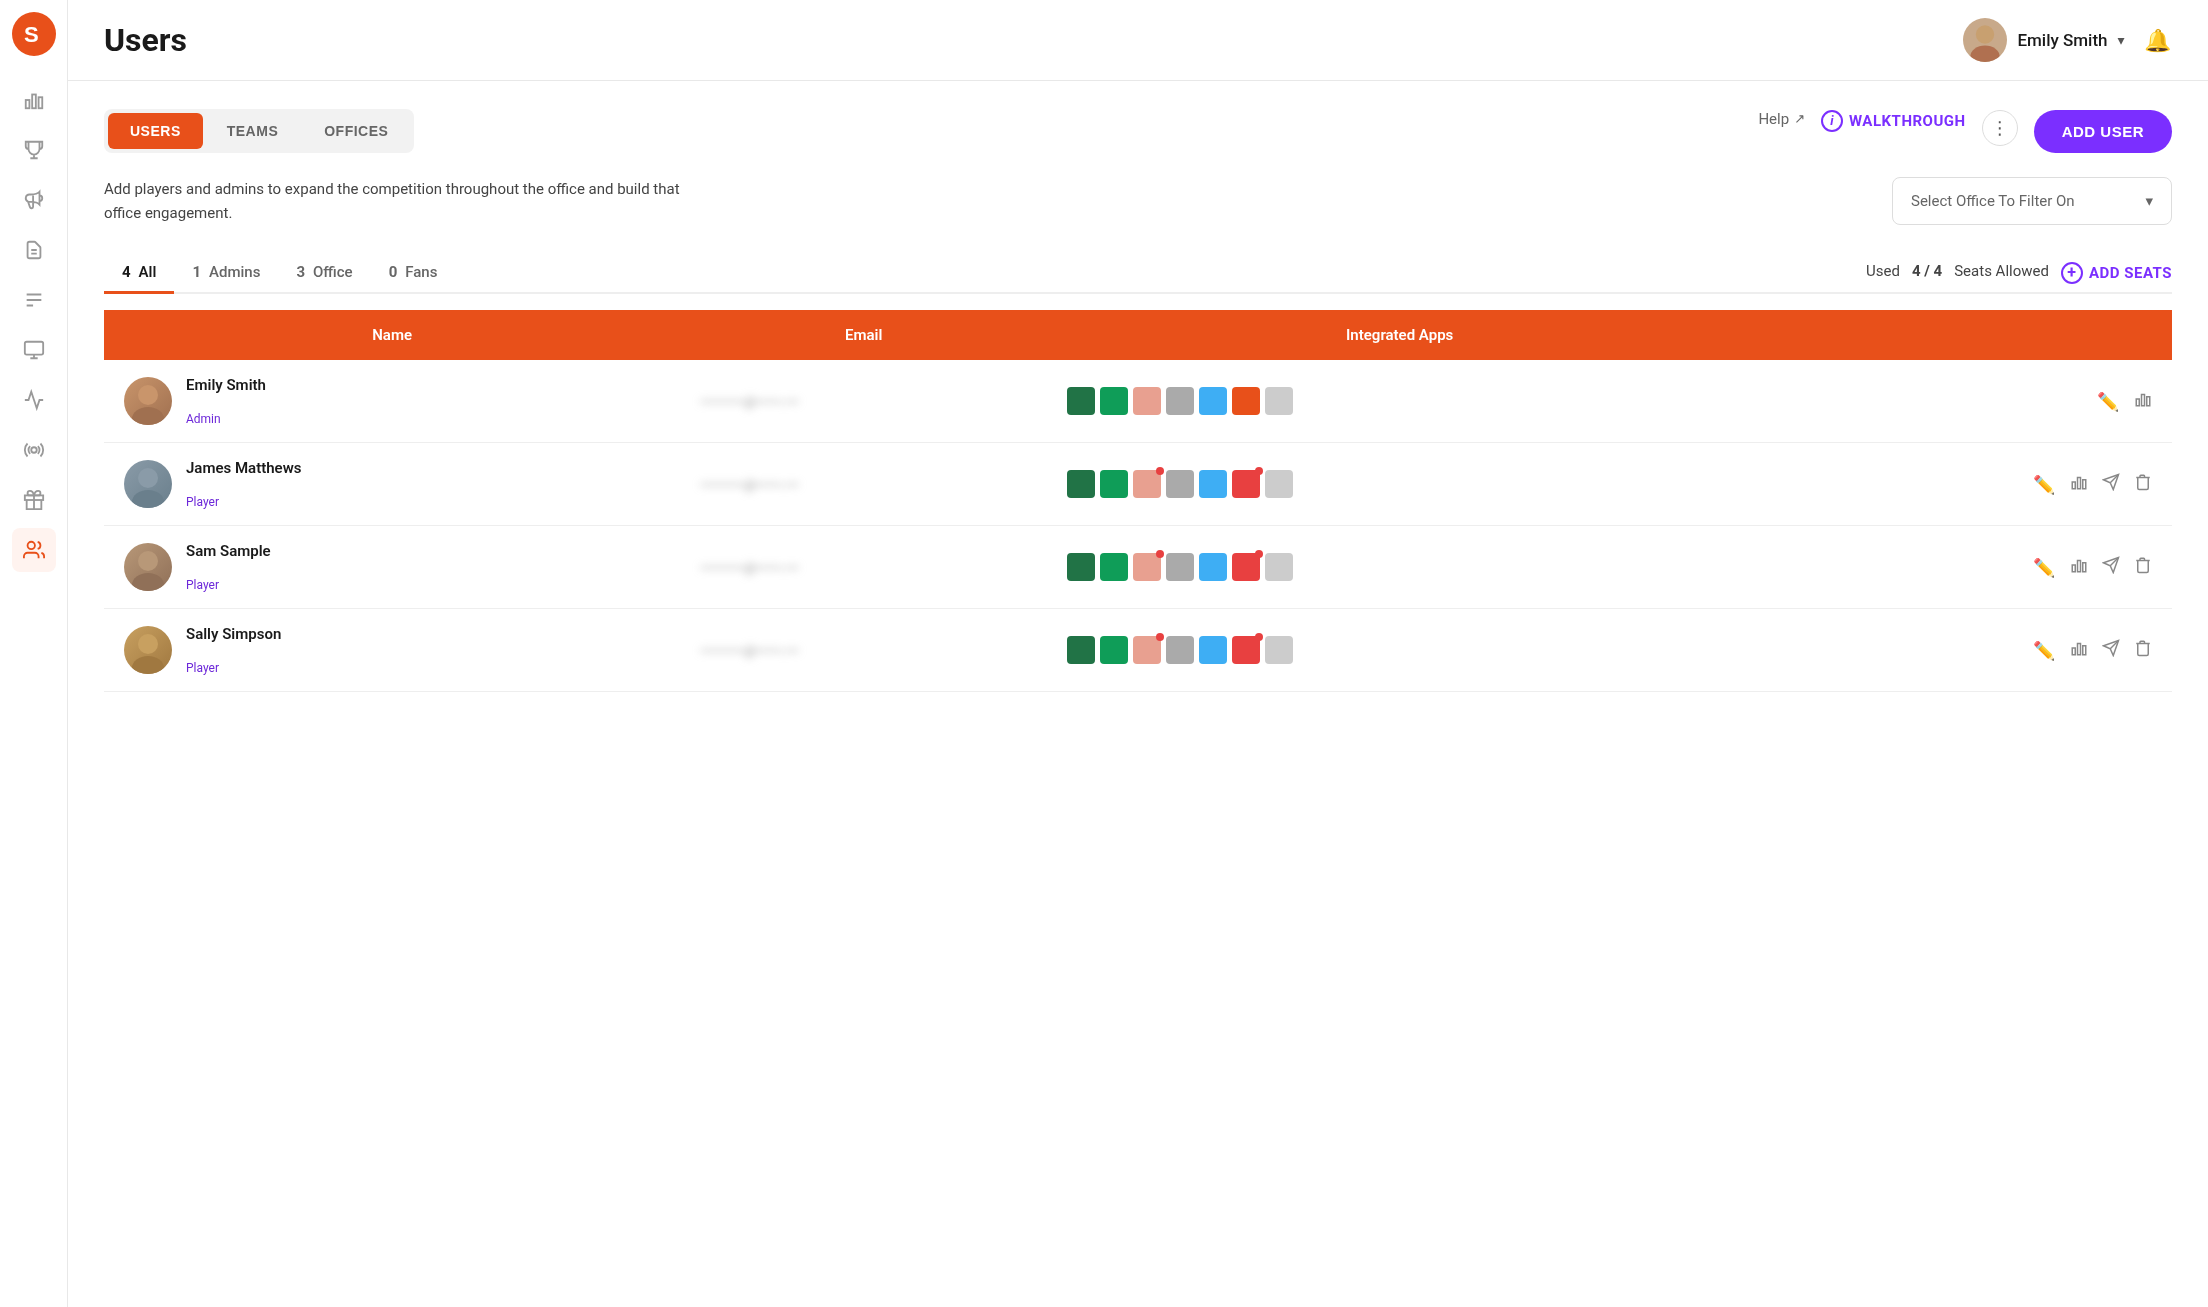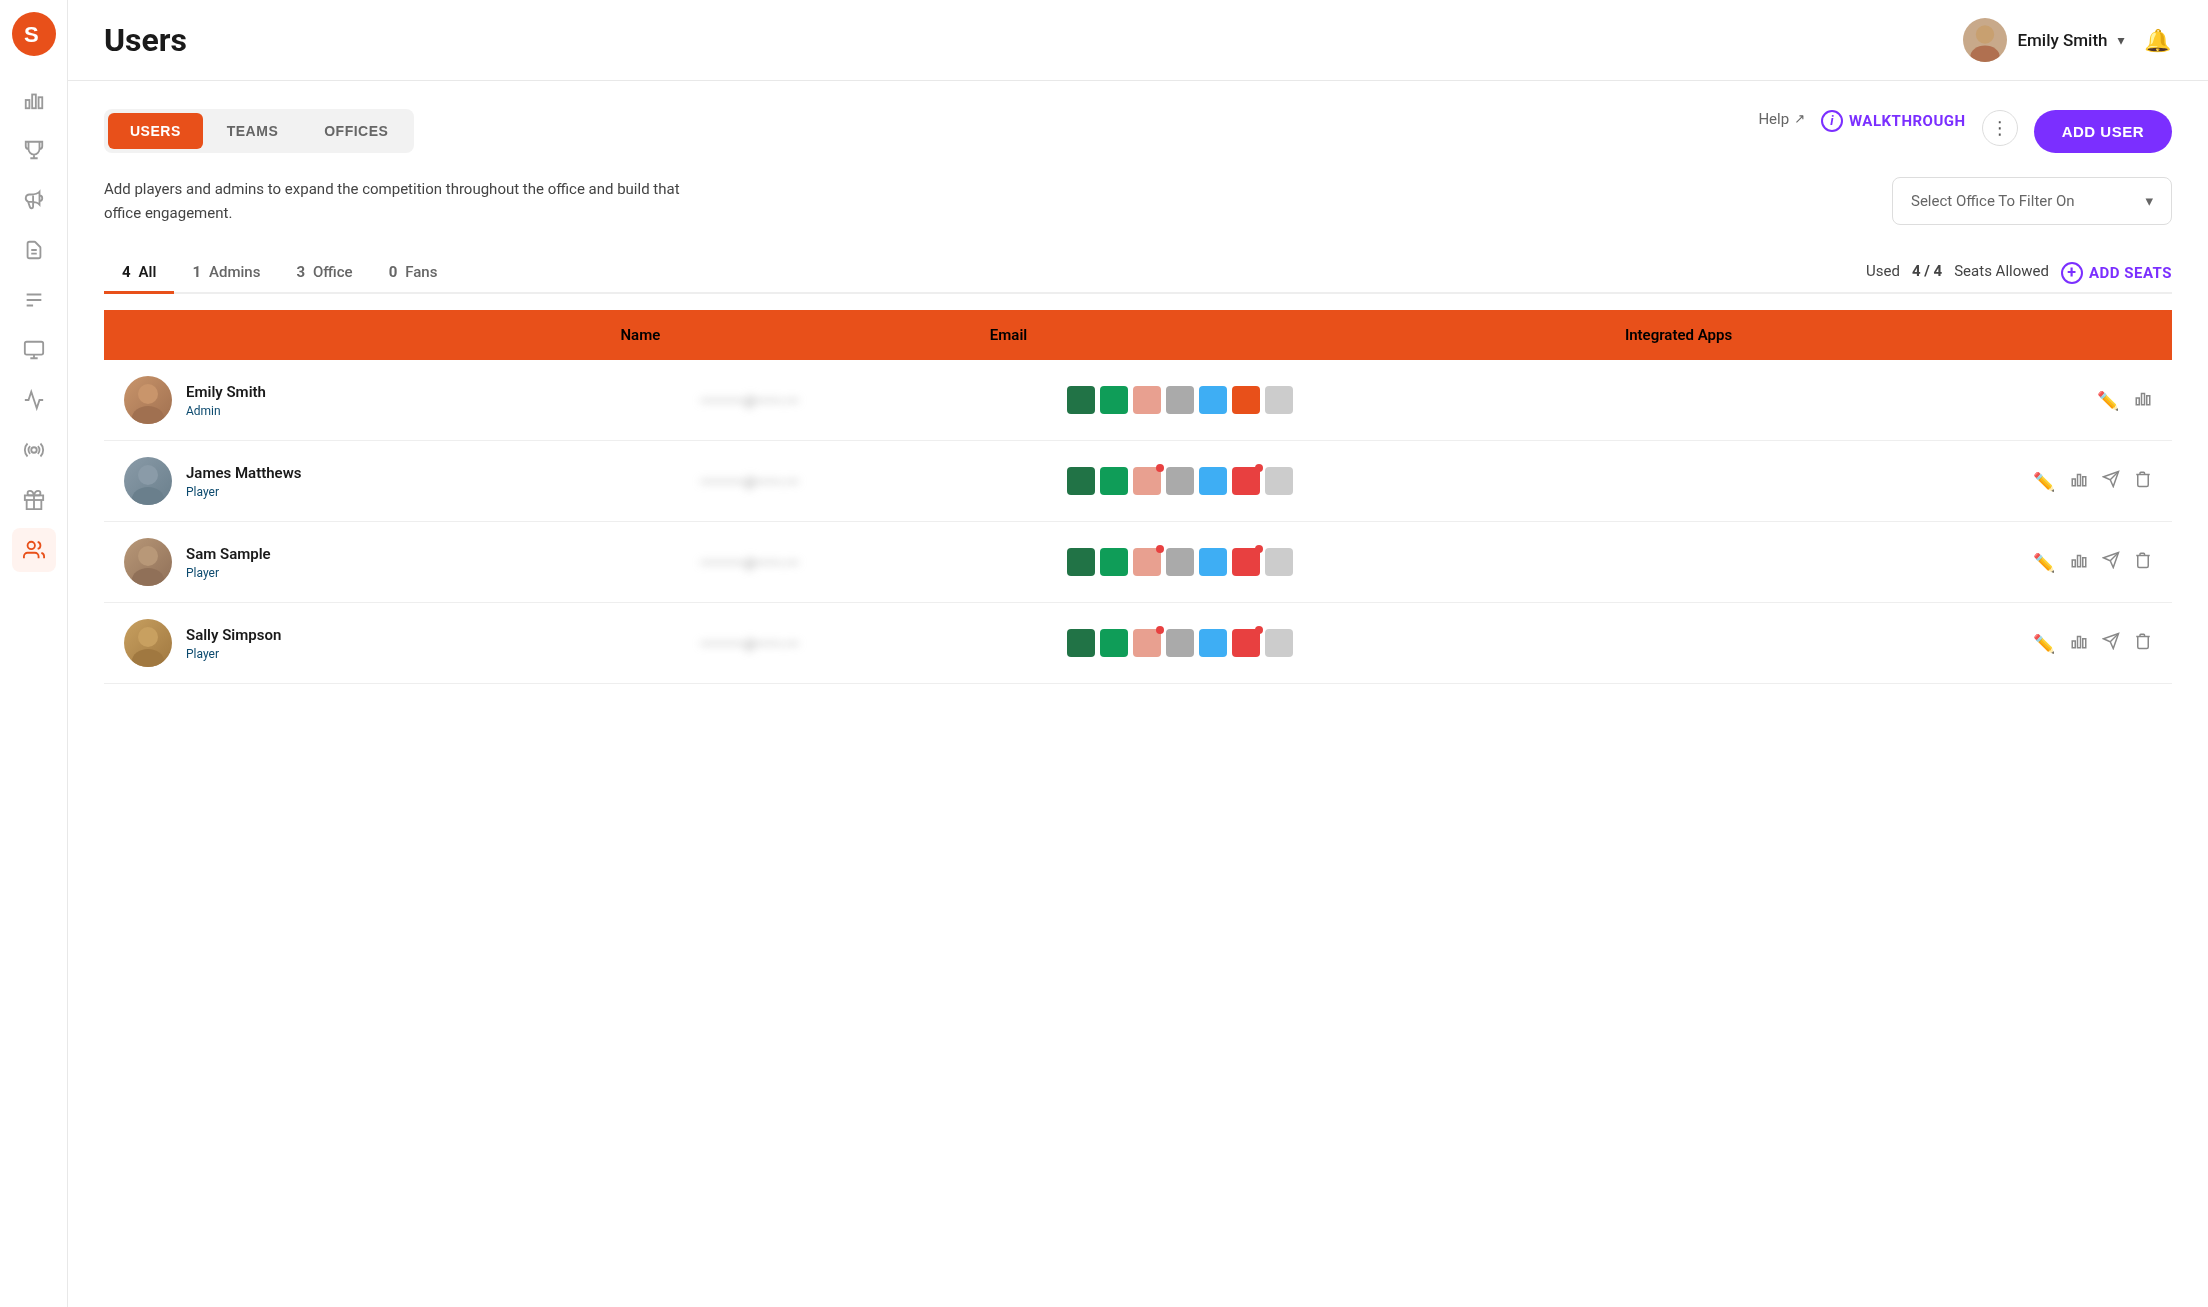--- a/index.html
+++ b/index.html
@@ -294,22 +294,22 @@
     .users-table {
       width: 100%;
       border-collapse: collapse;
       margin-top: 16px;
     }
     .users-table thead tr {
       background: #e8501a;
     }
     .users-table thead th {
       padding: 16px 20px;
-      text-align: right;
-      color: #000000;
+      text-align: center;
+      color: #ffffff;
       font-size: 15px;
       font-weight: 600;
     }
     .users-table tbody tr {
       border-bottom: 1px solid #eee;
     }
     .users-table tbody td {
       padding: 16px 20px;
       font-size: 14px;
       color: #333;
@@ -331,21 +331,21 @@
       justify-content: center;
       font-size: 20px;
       color: #fff;
       font-weight: 600;
     }
     .user-avatar.emily { background: linear-gradient(135deg, #c9956b, #a07050); }
     .user-avatar.james { background: linear-gradient(135deg, #8a9ba8, #6a7f8c); }
     .user-avatar.sally { background: linear-gradient(135deg, #c8a060, #a07840); }
     .user-avatar.sam { background: linear-gradient(135deg, #b89878, #907058); }
     .user-name-cell { font-weight: 600; font-size: 15px; color: #1a1a1a; }
-    .user-role { font-size: 12px; color: #0c4a6e; margin-top: 3px; }
+    .user-role { font-size: 12px; color: #6d28d9; margin-top: 18px; }
     .email-blur {
       filter: blur(4px);
       color: #999;
       font-size: 13px;
       user-select: none;
     }
     .actions-cell {
       display: flex;
       align-items: center;
       gap: 14px;

